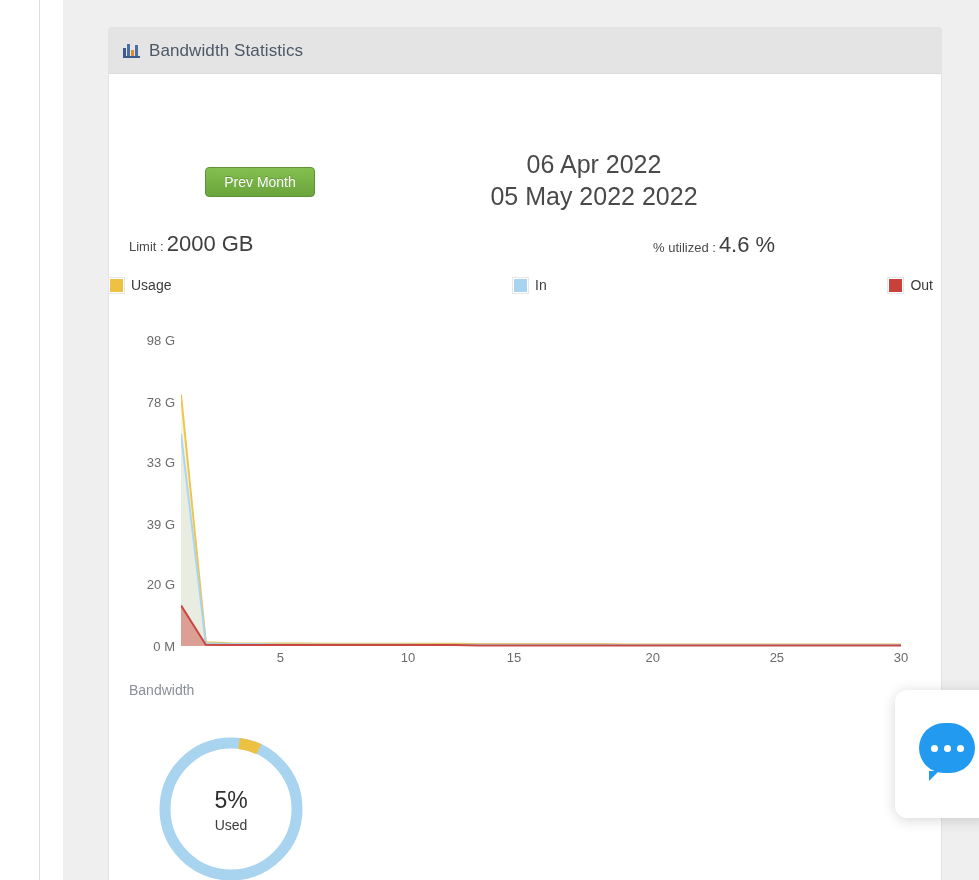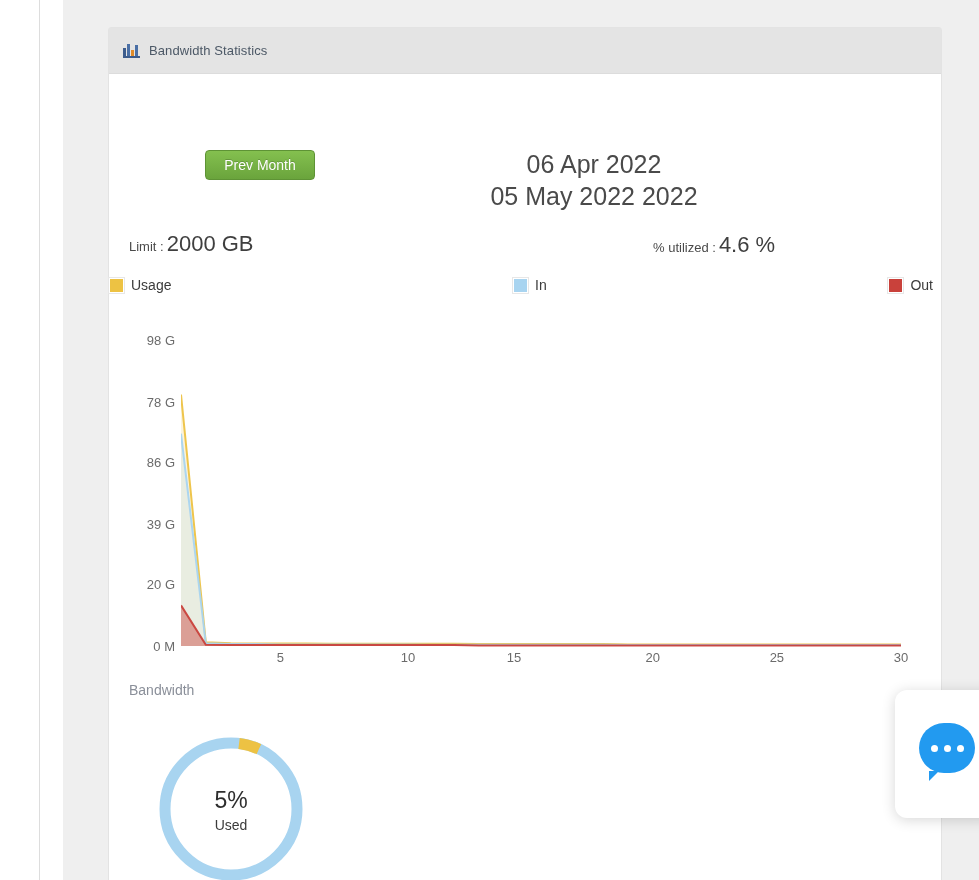--- a/index.html
+++ b/index.html
@@ -44,21 +44,21 @@
   }
   .panel-heading {
     height: 46px;
     background: #e4e4e4;
     border-bottom: 1px solid #dcdcdc;
     display: flex;
     align-items: center;
     padding: 0 14px;
   }
   .panel-title {
-    font-size: 13px;
+    font-size: 17px;
     color: #4c5866;
     font-weight: 400;
     letter-spacing: .1px;
   }
   .chart-icon {
     display: inline-block;
     width: 17px; height: 15px;
     margin-right: 9px;
     position: relative;
   }
@@ -84,21 +84,21 @@
     padding: 0;
   }
 
   
   .top-row {
     position: relative;
     height: 80px;
   }
   .prev-month-btn {
     position: absolute;
-    left: 96px; top: 76px;
+    left: 96px; top: 93px;
     width: 110px; height: 30px;
     background: linear-gradient(180deg,#84c04f 0%, #6aa43c 100%);
     border: 1px solid #5e9335;
     border-radius: 4px;
     color: #ffffff;
     font-size: 14px;
     line-height: 28px;
     text-align: center;
     cursor: pointer;
     text-shadow: 0 -1px 0 rgba(0,0,0,.18);
@@ -323,21 +323,21 @@
             <span class="swatch" style="background: rgb(201, 65, 59);"></span>
             <span>Out</span>
           </div>
         </div>
 
       <div class="chart-wrap">
         <div class="ytick-col" id="ytick-col">
             <div class="ylabel" style="top: 344px;">0 M</div>
             <div class="ylabel" style="top: 281.551px;">20 G</div>
             <div class="ylabel" style="top: 222.224px;">39 G</div>
-            <div class="ylabel" style="top: 159.776px;">86 G</div>
+            <div class="ylabel" style="top: 159.776px;">33 G</div>
             <div class="ylabel" style="top: 100.449px;">78 G</div>
             <div class="ylabel" style="top: 38px;">98 G</div>
           </div>
         <div class="plot" id="plot"><svg width="760" height="400" viewBox="0 0 760 400">
               <path d="M0.0 92.6 L24.8 340.3 L49.7 341.2 L74.5 341.5 L99.3 341.5 L124.1 341.5 L149.0 341.8 L173.8 341.8 L198.6 341.8 L223.4 341.8 L248.3 341.8 L273.1 341.8 L297.9 342.1 L322.8 342.1 L347.6 342.1 L372.4 342.1 L397.2 342.1 L422.1 342.1 L446.9 342.4 L471.7 342.4 L496.6 342.4 L521.4 342.4 L546.2 342.4 L571.0 342.4 L595.9 342.4 L620.7 342.4 L645.5 342.4 L670.3 342.4 L695.2 342.4 L720.0 342.4 L720.0 344 L0.0 344 Z" fill="#edc243" fill-opacity="0.18"></path>
               <path d="M0.0 92.6 L24.8 340.3 L49.7 341.2 L74.5 341.5 L99.3 341.5 L124.1 341.5 L149.0 341.8 L173.8 341.8 L198.6 341.8 L223.4 341.8 L248.3 341.8 L273.1 341.8 L297.9 342.1 L322.8 342.1 L347.6 342.1 L372.4 342.1 L397.2 342.1 L422.1 342.1 L446.9 342.4 L471.7 342.4 L496.6 342.4 L521.4 342.4 L546.2 342.4 L571.0 342.4 L595.9 342.4 L620.7 342.4 L645.5 342.4 L670.3 342.4 L695.2 342.4 L720.0 342.4 " fill="none" stroke="#edc243" stroke-width="2" stroke-opacity="0.95"></path>
               <path d="M0.0 131.7 L24.8 341.2 L49.7 342.1 L74.5 342.1 L99.3 342.4 L124.1 342.4 L149.0 342.4 L173.8 342.4 L198.6 342.4 L223.4 342.4 L248.3 342.8 L273.1 342.8 L297.9 342.8 L322.8 342.8 L347.6 342.8 L372.4 342.8 L397.2 342.8 L422.1 342.8 L446.9 343.1 L471.7 343.1 L496.6 343.1 L521.4 343.1 L546.2 343.1 L571.0 343.1 L595.9 343.1 L620.7 343.1 L645.5 343.1 L670.3 343.1 L695.2 343.1 L720.0 343.1 L720.0 344 L0.0 344 Z" fill="#a8d4f0" fill-opacity="0.22"></path>
               <path d="M0.0 131.7 L24.8 341.2 L49.7 342.1 L74.5 342.1 L99.3 342.4 L124.1 342.4 L149.0 342.4 L173.8 342.4 L198.6 342.4 L223.4 342.4 L248.3 342.8 L273.1 342.8 L297.9 342.8 L322.8 342.8 L347.6 342.8 L372.4 342.8 L397.2 342.8 L422.1 342.8 L446.9 343.1 L471.7 343.1 L496.6 343.1 L521.4 343.1 L546.2 343.1 L571.0 343.1 L595.9 343.1 L620.7 343.1 L645.5 343.1 L670.3 343.1 L695.2 343.1 L720.0 343.1 " fill="none" stroke="#a8d4f0" stroke-width="2" stroke-opacity="0.95"></path>
               <path d="M0.0 303.4 L24.8 342.8 L49.7 343.1 L74.5 343.1 L99.3 343.1 L124.1 343.1 L149.0 343.1 L173.8 343.1 L198.6 343.1 L223.4 343.1 L248.3 343.1 L273.1 343.1 L297.9 343.4 L322.8 343.4 L347.6 343.4 L372.4 343.4 L397.2 343.4 L422.1 343.4 L446.9 343.4 L471.7 343.4 L496.6 343.4 L521.4 343.4 L546.2 343.4 L571.0 343.4 L595.9 343.4 L620.7 343.4 L645.5 343.4 L670.3 343.4 L695.2 343.4 L720.0 343.4 L720.0 344 L0.0 344 Z" fill="#c9413b" fill-opacity="0.45"></path>
               <path d="M0.0 303.4 L24.8 342.8 L49.7 343.1 L74.5 343.1 L99.3 343.1 L124.1 343.1 L149.0 343.1 L173.8 343.1 L198.6 343.1 L223.4 343.1 L248.3 343.1 L273.1 343.1 L297.9 343.4 L322.8 343.4 L347.6 343.4 L372.4 343.4 L397.2 343.4 L422.1 343.4 L446.9 343.4 L471.7 343.4 L496.6 343.4 L521.4 343.4 L546.2 343.4 L571.0 343.4 L595.9 343.4 L620.7 343.4 L645.5 343.4 L670.3 343.4 L695.2 343.4 L720.0 343.4 " fill="none" stroke="#c9413b" stroke-width="2" stroke-opacity="0.95"></path>

